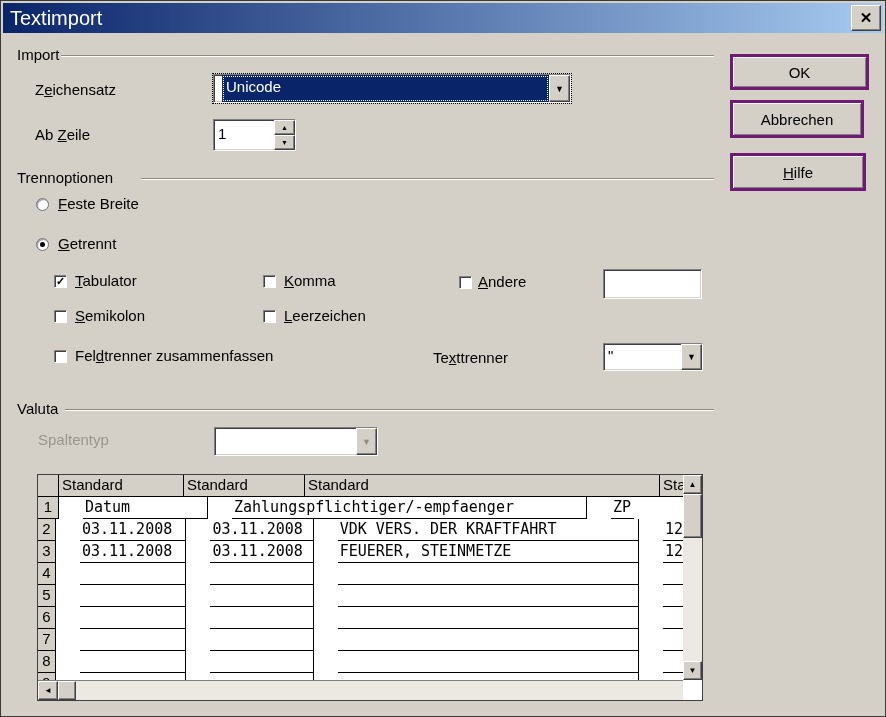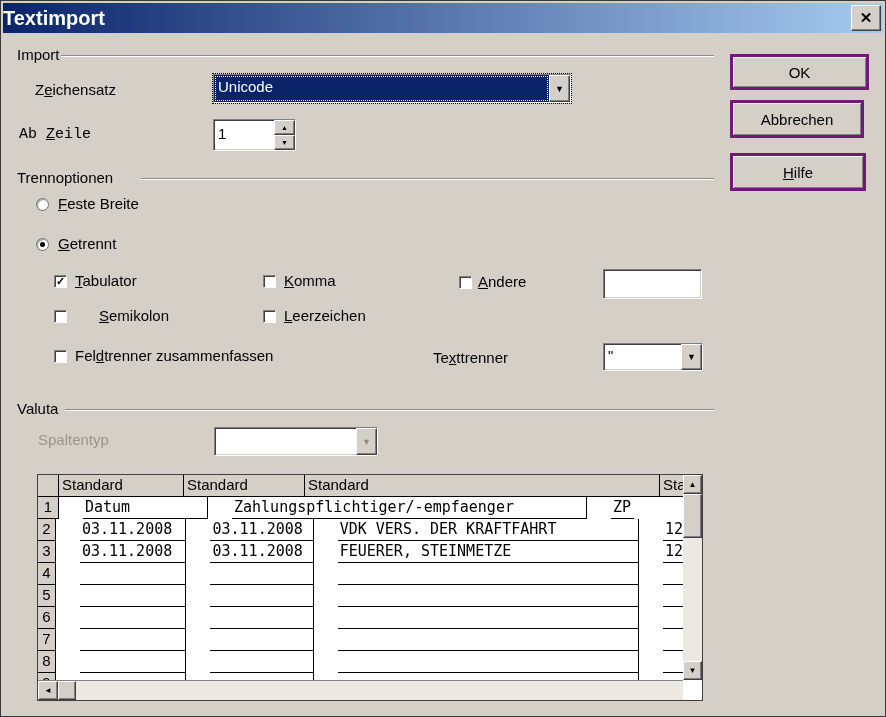--- a/index.html
+++ b/index.html
@@ -7,21 +7,21 @@
   .dialog{
     position:relative;width:886px;height:717px;overflow:hidden;
     background:var(--dialog-bg,#d4d0c8);border:1px solid #3a3a3a;
     font-family:"Liberation Sans",sans-serif;color:#000;
   }
   .titlebar{
     position:absolute;left:2px;top:2px;right:2px;height:30px;
     background:linear-gradient(to right,var(--titlebar-start,#0a246a),var(--titlebar-end,#a6caf0));
     display:flex;align-items:center;
   }
-  .title{color:#fff;font-weight:bold;font-size:20px;}
+  .title{color:#fff;font-weight:normal;font-size:20px;padding-left:7px;}
   .closebtn{
     position:absolute;top:4px;right:4px;width:30px;height:26px;padding:0;
     display:flex;align-items:center;justify-content:center;
     font-weight:bold;font-size:15px;cursor:default;
   }
   .raised{
     background:var(--dialog-bg,#d4d0c8);
     border:1px solid;border-color:#ffffff #404040 #404040 #ffffff;
     box-shadow:inset -1px -1px 0 #808080;
   }
@@ -91,28 +91,28 @@
     <span class="title">Textimport</span>
   </div>
   <button class="closebtn raised">
       <span>✕</span>
     </button>
 
   <div class="label" style="left:16px;top:46px;">Import</div>
   <div class="grpline" style="left:60px;top:54px;width:653px;"></div>
 
   <div class="label" style="left:34px;top:81px;">Z<u>e</u>ichensatz</div>
-  <div class="combo sunken focused" style="left:212px;top:73px;width:358px;height:29px;">
+  <div class="combo sunken focused" style="left:212px;top:73px;width:358px;height:29px;padding-left:8px;">
     <div class="combo-sel selected">Unicode</div>
     <button class="combo-btn raised">
         <span>▼</span>
       </button>
   </div>
 
-  <div class="label" style="left:18px;top:126px;font-family:Liberation Mono, monospace;">Ab <u>Z</u>eile</div>
+  <div class="label" style="left:34px;top:126px;">Ab <u>Z</u>eile</div>
   <div class="spin sunken" style="left:212px;top:118px;width:83px;height:32px;">
     <div class="spin-value">1</div>
     <div class="spin-btns">
       <button class="raised">
           <span>▲</span>
         </button>
       <button class="raised">
           <span>▼</span>
         </button>
     </div>
@@ -135,21 +135,21 @@
   <div class="label" style="left:74px;top:272px;"><u>T</u>abulator</div>
 
   <div class="cb" style="left:262px;top:274px;" data-checked="false"><span>✓</span></div>
   <div class="label" style="left:283px;top:272px;"><u>K</u>omma</div>
 
   <div class="cb" style="left:458px;top:275px;" data-checked="false"><span>✓</span></div>
   <div class="label" style="left:477px;top:273px;"><u>A</u>ndere</div>
   <div class="textfield sunken" style="left:602px;top:268px;width:99px;height:30px;"></div>
 
   <div class="cb" style="left:53px;top:309px;" data-checked="false"><span>✓</span></div>
-  <div class="label" style="left:74px;top:307px;margin-left:24px;"><u>S</u>emikolon</div>
+  <div class="label" style="left:74px;top:307px;"><u>S</u>emikolon</div>
 
   <div class="cb" style="left:262px;top:309px;" data-checked="false"><span>✓</span></div>
   <div class="label" style="left:283px;top:307px;"><u>L</u>eerzeichen</div>
 
   <div class="cb" style="left:53px;top:349px;" data-checked="false"><span>✓</span></div>
   <div class="label" style="left:74px;top:347px;">Fel<u>d</u>trenner zusammenfassen</div>
 
   <div class="label" style="left:432px;top:349px;">Te<u>x</u>ttrenner</div>
   <div class="combo sunken" style="left:602px;top:342px;width:100px;height:28px;">
     <div class="combo-sel">"</div>

